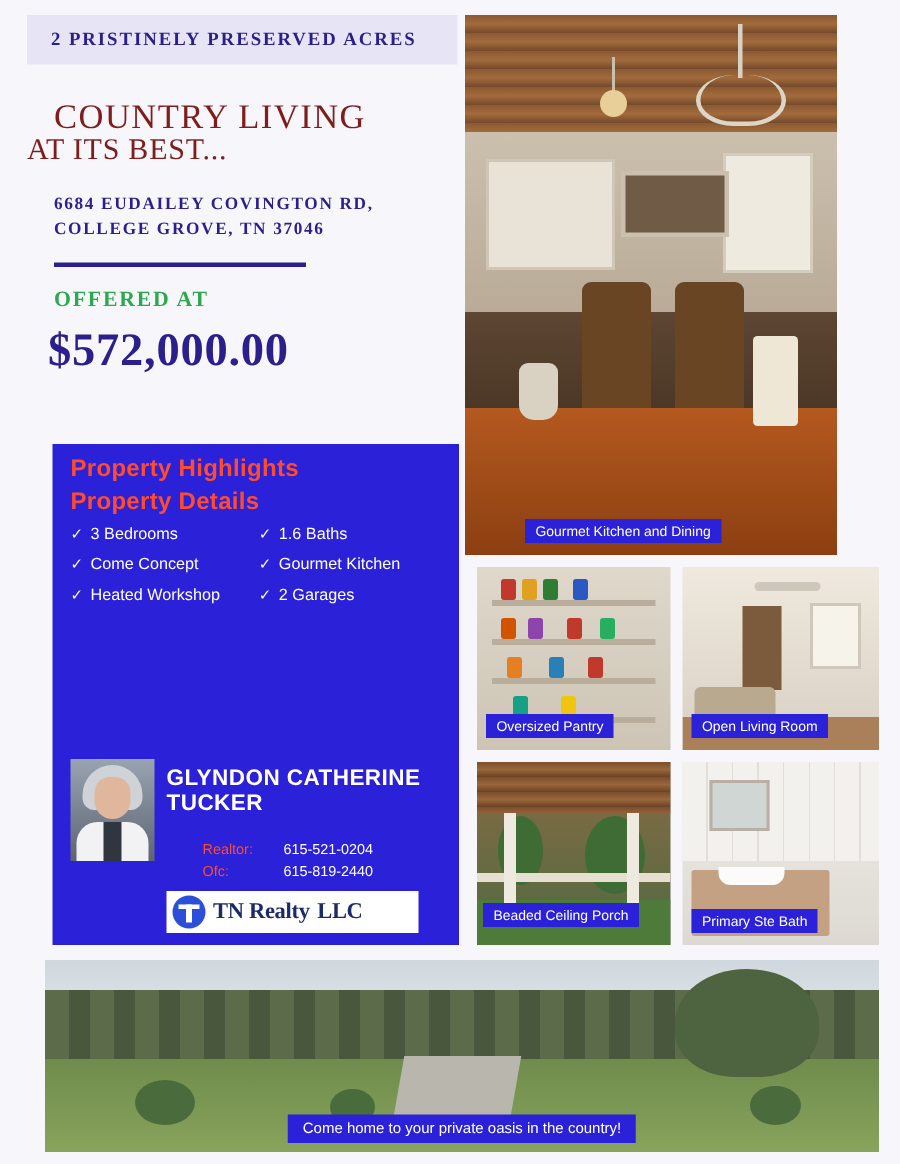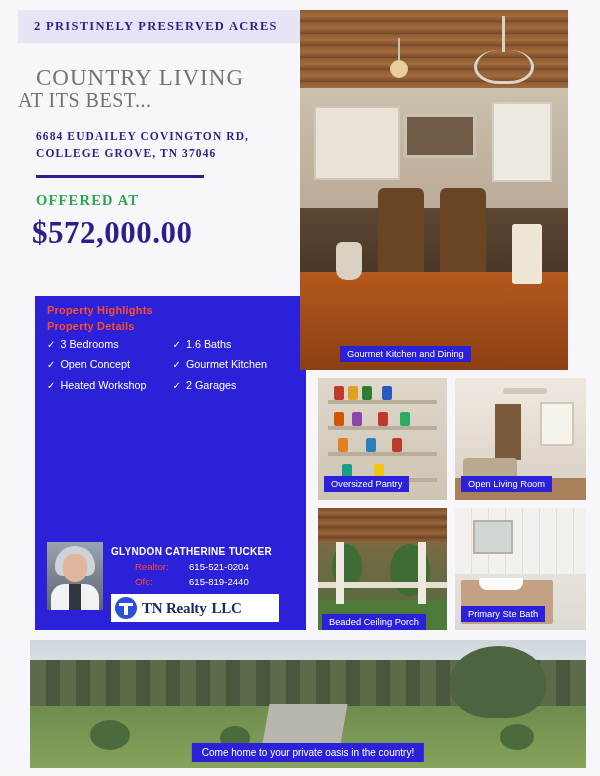--- a/index.html
+++ b/index.html
@@ -24,21 +24,21 @@
     color: #2a1f8c;
     font-family: "Liberation Serif", serif;
     font-weight: bold;
     font-size: 12.5px;
     letter-spacing: 1.3px;
     padding: 9px 12px 9px 16px;
     width: 287px;
   }
   .headline {
     margin-top: 22px;
-    color: #737373;
+    color: #7f1d1d;
     font-family: "Liberation Serif", serif;
   }
   .headline .l1 {
     font-size: 23px;
     letter-spacing: 1px;
     padding-left: 18px;
     display: block;
   }
   .headline .l2 {
     font-size: 20px;
@@ -85,21 +85,21 @@
     position: absolute;
     left: 35px; top: 296px;
     width: 271px;
     height: 334px;
     background: #2b21d8;
     color: #fff;
     padding: 8px 10px 8px 12px;
   }
   .panel-h {
     color: #ff4b2e;
-    font-size: 11px;
+    font-size: 16px;
     font-weight: bold;
     letter-spacing: 0.2px;
     margin-bottom: 4px;
   }
   .panel-body {
     font-size: 10.8px;
     line-height: 1.52;
     color: #ffffff;
     margin-bottom: 6px;
   }
@@ -147,22 +147,22 @@
     position: absolute; left: 4px; bottom: 0;
     width: 48px; height: 26px;
     background: #f2f2f4; border-radius: 14px 14px 0 0;
   }
   .agent-photo .lapel {
     position: absolute; left: 22px; bottom: 0;
     width: 12px; height: 26px; background: #2f3640;
   }
   .agent-info { flex: 1 1 auto; padding-top: 4px; }
   .agent-name {
-    font-size: 10px; font-weight: bold; letter-spacing: 0.3px;
-    color: #fff; margin-bottom: 3px;
+    font-size: 15px; font-weight: bold; letter-spacing: 0.3px;
+    color: #fff; margin-bottom: 16px;
   }
   .agent-line { font-size: 9.6px; line-height: 1.5; margin-left: 24px; }
   .agent-line .lbl { color: #ff4b2e; display: inline-block; min-width: 54px; }
   .agent-line .val { color: #ffffff; }
   .brokerage {
     margin-top: 5px;
     background: #ffffff;
     padding: 3px 6px 3px 4px;
     display: flex;
     align-items: center;
@@ -194,21 +194,21 @@
   .caption {
     position: absolute;
     background: #2b21d8;
     color: #fff;
     font-size: 9.3px;
     padding: 3px 7px;
     white-space: nowrap;
   }
 
   
-  .hero { left: 300px; top: 10px; width: 268px; height: 360px; }
+  .hero { left: 310px; top: 10px; width: 248px; height: 360px; }
   .hero .ceiling {
     position: absolute; left: 0; top: 0; width: 100%; height: 78px;
     background: repeating-linear-gradient(180deg, #8a5a33 0px, #a26b3c 6px, #74492a 12px);
   }
   .hero .wall {
     position: absolute; left: 0; top: 78px; width: 100%; height: 120px;
     background: linear-gradient(180deg, #cbbfae, #b9ab97);
   }
   .hero .cabinet {
     position: absolute; left: 14px; top: 96px; width: 86px; height: 74px;
@@ -335,21 +335,21 @@
       <div class="detail">
         <span class="tick">✓</span>
         <span>3  Bedrooms</span>
       </div>
       <div class="detail">
         <span class="tick">✓</span>
         <span>1.6 Baths</span>
       </div>
       <div class="detail">
         <span class="tick">✓</span>
-        <span>Open Concept</span>
+        <span>Come Concept</span>
       </div>
       <div class="detail">
         <span class="tick">✓</span>
         <span>Gourmet Kitchen</span>
       </div>
       <div class="detail">
         <span class="tick">✓</span>
         <span>Heated Workshop</span>
       </div>
       <div class="detail">
@@ -436,21 +436,21 @@
   </div>
 
   <div class="photo p-porch">
     <div class="lawn"></div>
     <div class="tree" style="left:14px;"></div>
     <div class="tree" style="left:72px; width:40px; height:52px;"></div>
     <div class="rail"></div>
     <div class="post" style="left:18px;"></div>
     <div class="post" style="left:100px;"></div>
     <div class="roof"></div>
-    <div class="caption" style="left:4px; bottom:0;">Beaded Ceiling Porch</div>
+    <div class="caption" style="left:4px; bottom:12px;">Beaded Ceiling Porch</div>
   </div>
 
   <div class="photo p-bath">
     <div class="tile"></div>
     <div class="mirror"></div>
     <div class="vanity"></div>
     <div class="basin"></div>
     <div class="caption" style="left:6px; bottom:8px;">Primary Ste Bath</div>
   </div>
 

